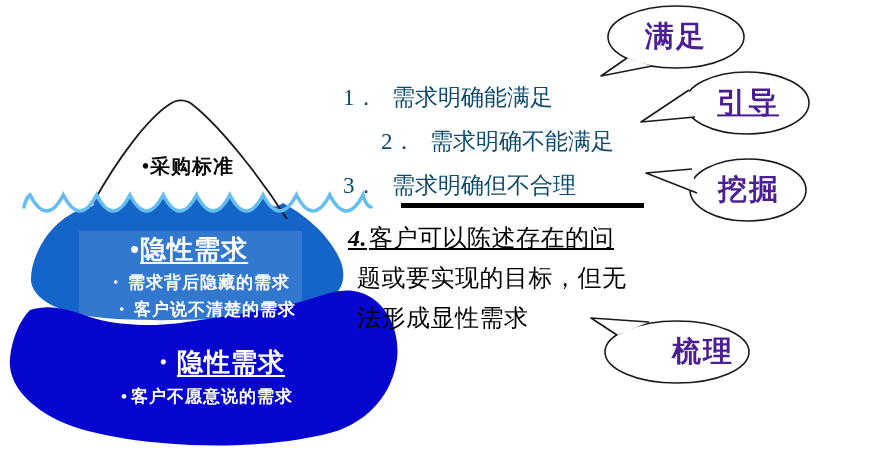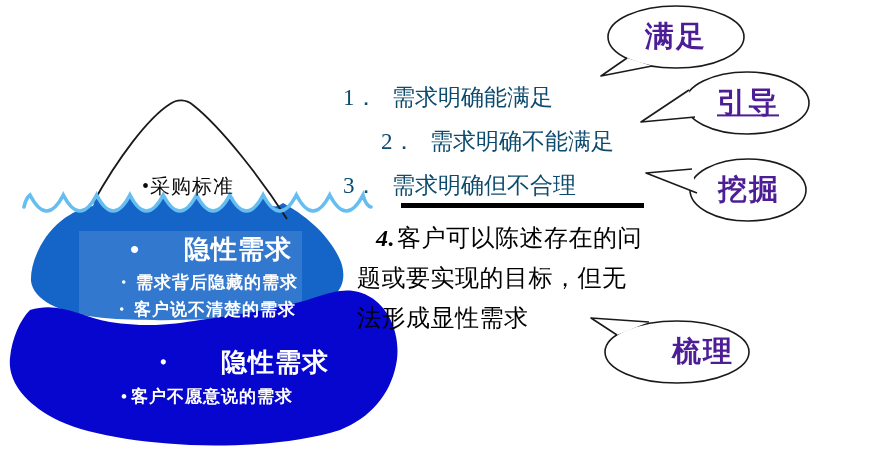--- a/index.html
+++ b/index.html
@@ -3,24 +3,24 @@
 <meta charset="utf-8">
 <style>
   html,body{margin:0;padding:0;background:#fff;}
   .stage{
     position:relative;width:875px;height:449px;background:#ffffff;overflow:hidden;
     font-family:"Liberation Serif","DejaVu Serif",serif;color:#000;
   }
   .stage svg{position:absolute;left:0;top:0;}
   .abs{position:absolute;white-space:nowrap;}
   
-  .tip-label{font-size:20px;font-weight:400;color:#0a0a0a;letter-spacing:1px;margin-top:20px;}
+  .tip-label{font-size:20px;font-weight:700;color:#0a0a0a;letter-spacing:1px;}
   
   .layer-title{font-size:26px;font-weight:700;color:#ffffff;letter-spacing:1px;}
-  .layer-title .ul{text-underline-offset:4px;margin-left:44px;}
+  .layer-title .ul{text-decoration:underline;text-underline-offset:4px;}
   .layer-sub{font-size:17px;font-weight:700;color:#ffffff;letter-spacing:1px;}
   .layer-sub .blt{margin-right:3px;}
   
   .list-line{font-size:23px;color:#0c4a6e;}
   .list-line .num{display:inline-block;width:49px;}
   .sep-line{position:absolute;left:401px;top:203px;width:243px;height:5px;background:#000;}
   
   .note-line{font-size:24px;color:#000;letter-spacing:0.5px;}
   .note-num{font-style:italic;font-weight:700;margin-right:2px;}
   
@@ -91,33 +91,33 @@
     <ellipse cx="748" cy="190" rx="58" ry="31" fill="#ffffff" stroke="#1a1a1a" stroke-width="1.6"></ellipse>
     <path d="M 692 169 L 646 173 L 697 193" fill="#ffffff" stroke="#1a1a1a" stroke-width="1.6" stroke-linejoin="round"></path>
 
     <ellipse cx="677" cy="352" rx="72" ry="31" fill="#ffffff" stroke="#1a1a1a" stroke-width="1.6"></ellipse>
     <path d="M 617 335 L 591 318 L 649 322" fill="#ffffff" stroke="#1a1a1a" stroke-width="1.6" stroke-linejoin="round"></path>
   </svg>
 
   <div class="abs tip-label" style="left:142px;top:153px;"><span>•</span><span>采购标准</span></div>
 
   <div class="abs layer-title" style="left:130px;top:232px;"><span>•</span><span class="ul">隐性需求</span></div>
-  <div class="abs layer-sub" style="left:107px;top:271px;margin-left:8px;"><span class="blt">・</span><span>需求背后隐藏的需求</span></div>
+  <div class="abs layer-sub" style="left:107px;top:271px;"><span class="blt">・</span><span>需求背后隐藏的需求</span></div>
   <div class="abs layer-sub" style="left:113px;top:298px;"><span class="blt">・</span><span>客户说不清楚的需求</span></div>
 
   <div class="abs layer-title" style="left:150px;top:345px;"><span>・</span><span class="ul">隐性需求</span></div>
   <div class="abs layer-sub" style="left:121px;top:385px;"><span class="blt">•</span><span>客户不愿意说的需求</span></div>
 
   <div class="abs list-line" style="left:343px;top:82px;"><span class="num">1．</span><span>需求明确能满足</span></div>
   <div class="abs list-line" style="left:343px;top:126px;margin-left:38px;"><span class="num">2．</span><span>需求明确不能满足</span></div>
   <div class="abs list-line" style="left:343px;top:170px;"><span class="num">3．</span><span>需求明确但不合理</span></div>
 
   <div class="sep-line"></div>
 
-  <div class="abs note-line" style="left:376px;top:222px;"><span class="note-num">4.</span><span>客户可以陈述存在的问</span></div>
+  <div class="abs note-line" style="left:348px;top:222px;text-decoration:underline;"><span class="note-num">4.</span><span>客户可以陈述存在的问</span></div>
   <div class="abs note-line" style="left:357px;top:262px;"><span>题或要实现的目标，但无</span></div>
   <div class="abs note-line" style="left:357px;top:302px;"><span>法形成显性需求</span></div>
 
   <div class="bubble-label" style="left:676px;top:39px;">满足</div>
   <div class="bubble-label" style="left:748px;top:105px;text-decoration:underline;">引导</div>
   <div class="bubble-label" style="left:749px;top:192px;">挖掘</div>
   <div class="bubble-label" style="left:703px;top:354px;">梳理</div>
 
 </div>
 

